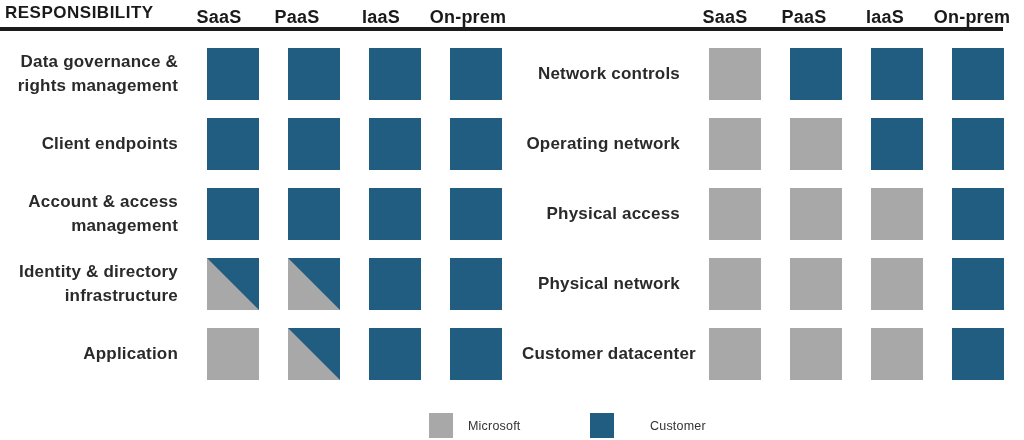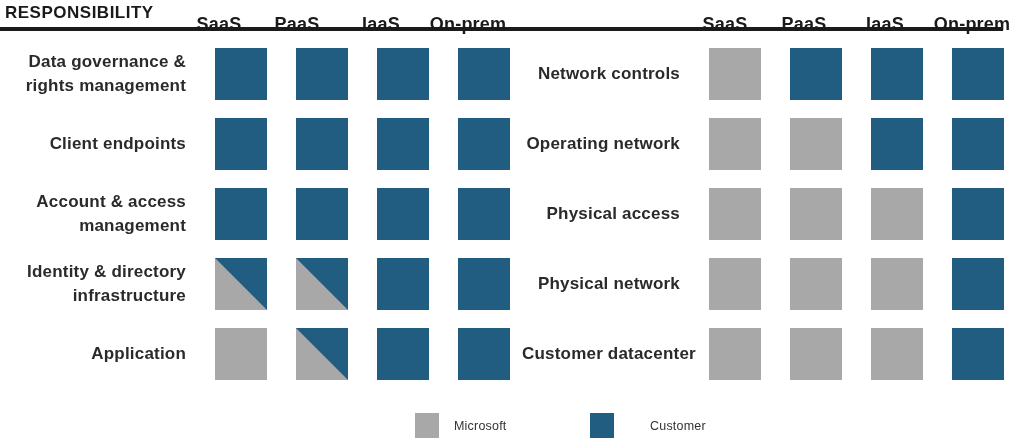--- a/index.html
+++ b/index.html
@@ -8,48 +8,48 @@
     font-family:"Liberation Sans",sans-serif;overflow:hidden;text-align:right;
   }
   .resp-title{
     position:absolute;left:5px;top:3px;
     font-size:17px;font-weight:700;letter-spacing:.5px;color:#1a1a1a;
   }
   .rule{
     position:absolute;left:0;top:27px;width:1003px;height:4px;background:#1b1b1b;
   }
   .col-head{
-    position:absolute;top:14px;transform:translateX(-50%);
+    position:absolute;top:7px;transform:translateX(-50%);
     font-size:18px;font-weight:700;letter-spacing:.2px;color:#1a1a1a;white-space:nowrap;
   }
   .lh0{left:219px}.lh1{left:297px}.lh2{left:381px}.lh3{left:468px}
   .rh0{left:725px}.rh1{left:804px}.rh2{left:885px}.rh3{left:972px}
 
   .panel{
     position:absolute;top:48px;display:grid;gap:18px 29px;grid-auto-rows:52px;
   }
-  .panel-left{left:24px;grid-template-columns:162px 52px 52px 52px 52px;}
+  .panel-left{left:16px;grid-template-columns:162px 52px 52px 52px 52px;}
   .panel-right{left:522px;grid-template-columns:158px 52px 52px 52px 52px;}
 
   .row{display:contents;}
   .label{
     display:flex;flex-direction:column;justify-content:center;
     font-size:17px;font-weight:700;letter-spacing:.2px;line-height:24px;color:#2b2a2a;
   }
   .panel-right .label{white-space:nowrap;}
   .cell{width:52px;height:52px;}
   .cell[data-type="customer"]{background:#205d80;}
   .cell[data-type="microsoft"]{background:#a8a8a8;}
   .cell[data-type="shared"]{
     background:linear-gradient(to bottom left,#205d80 0%,#205d80 49.5%,#a8a8a8 50.5%,#a8a8a8 100%);
   }
 
   .legend-item{position:absolute;top:413px;display:flex;align-items:center;}
   .legend-item .swatch{width:24px;height:25px;flex:0 0 auto;}
-  .legend-ms{left:415px;}
+  .legend-ms{left:429px;}
   .legend-cust{left:590px;}
   .legend-ms .legend-label{margin-left:15px;}
   .legend-cust .legend-label{margin-left:36px;}
   .legend-label{font-size:12.5px;color:#333333;letter-spacing:.2px;}
 </style>
 </head>
 <body>
 
 <div class="canvas">
 

